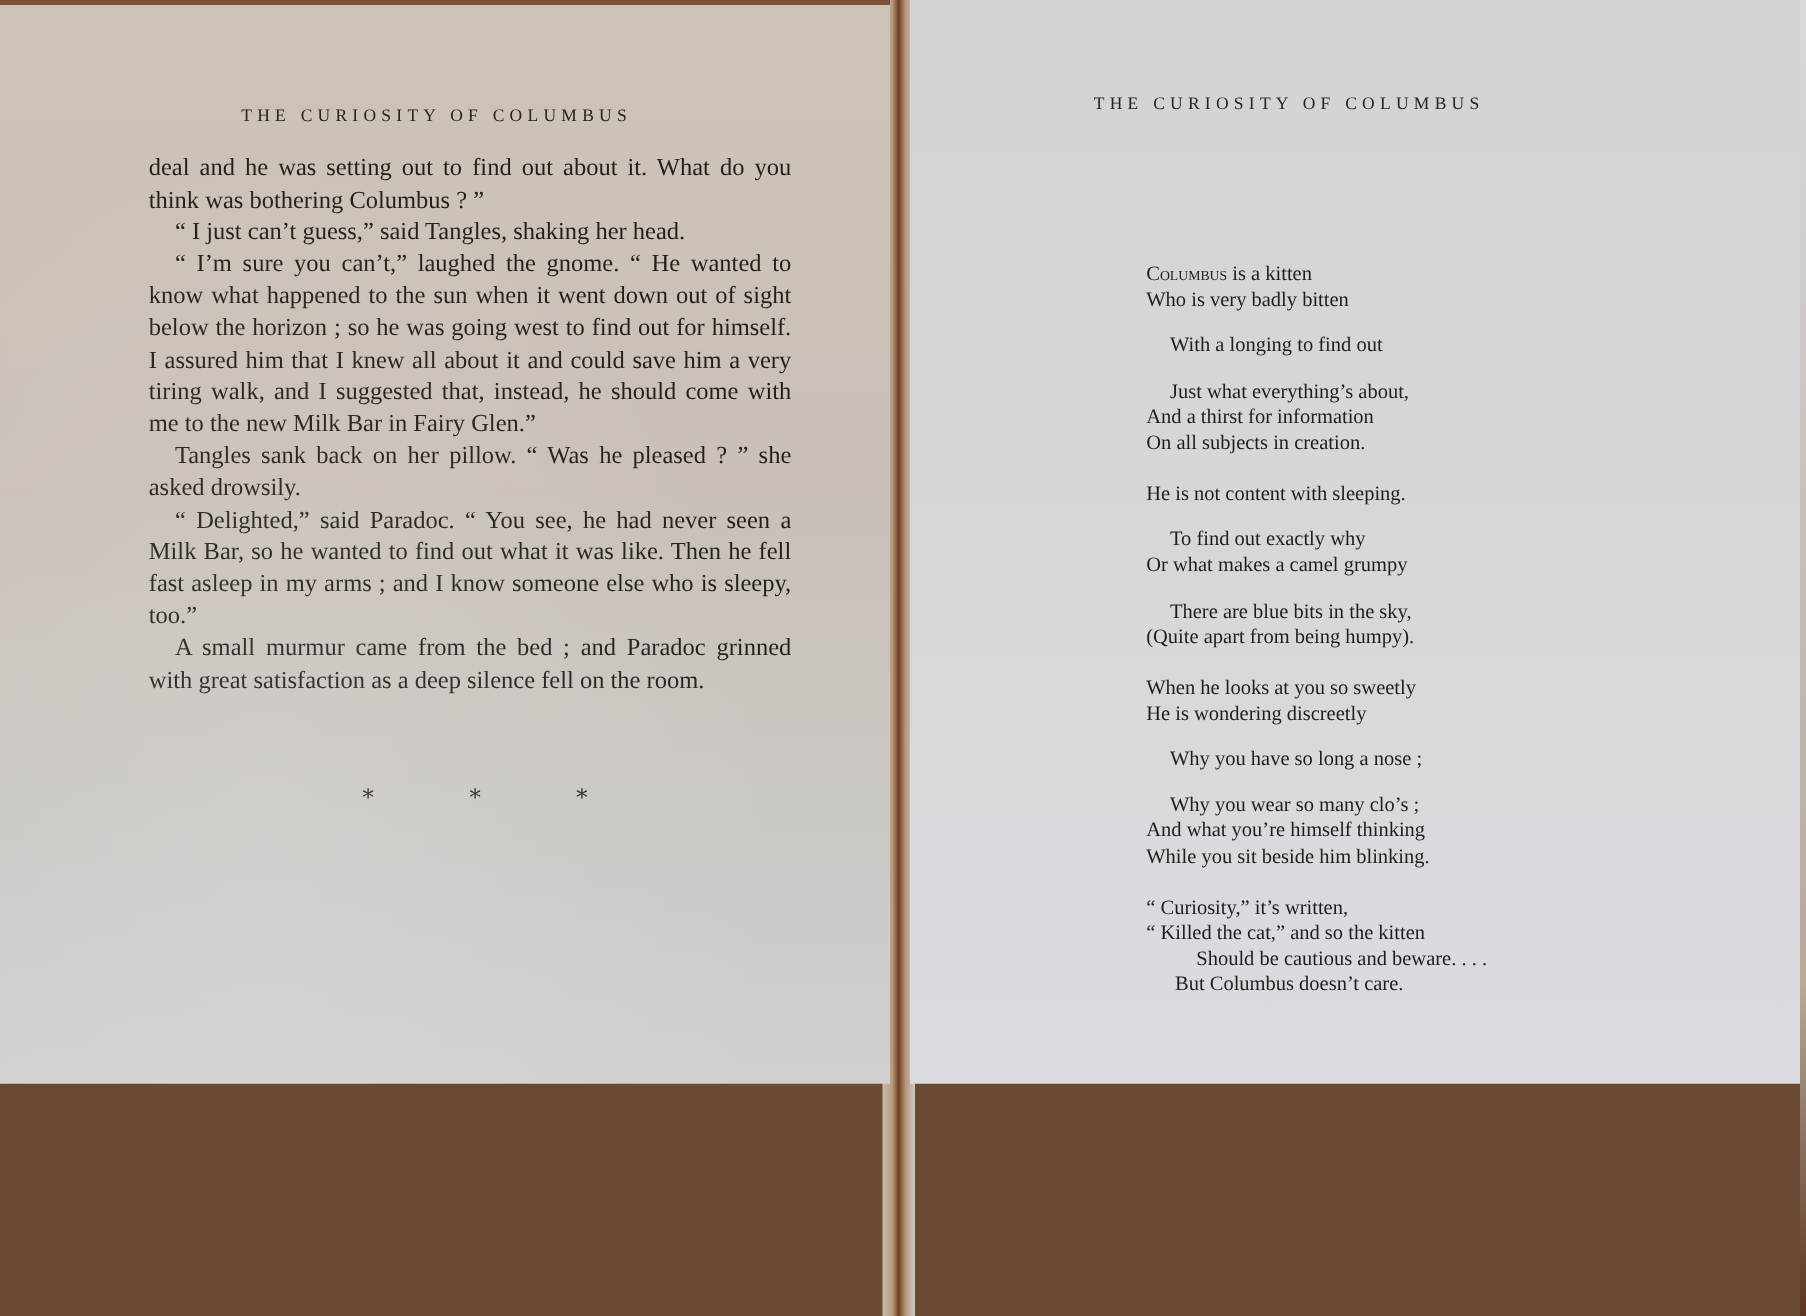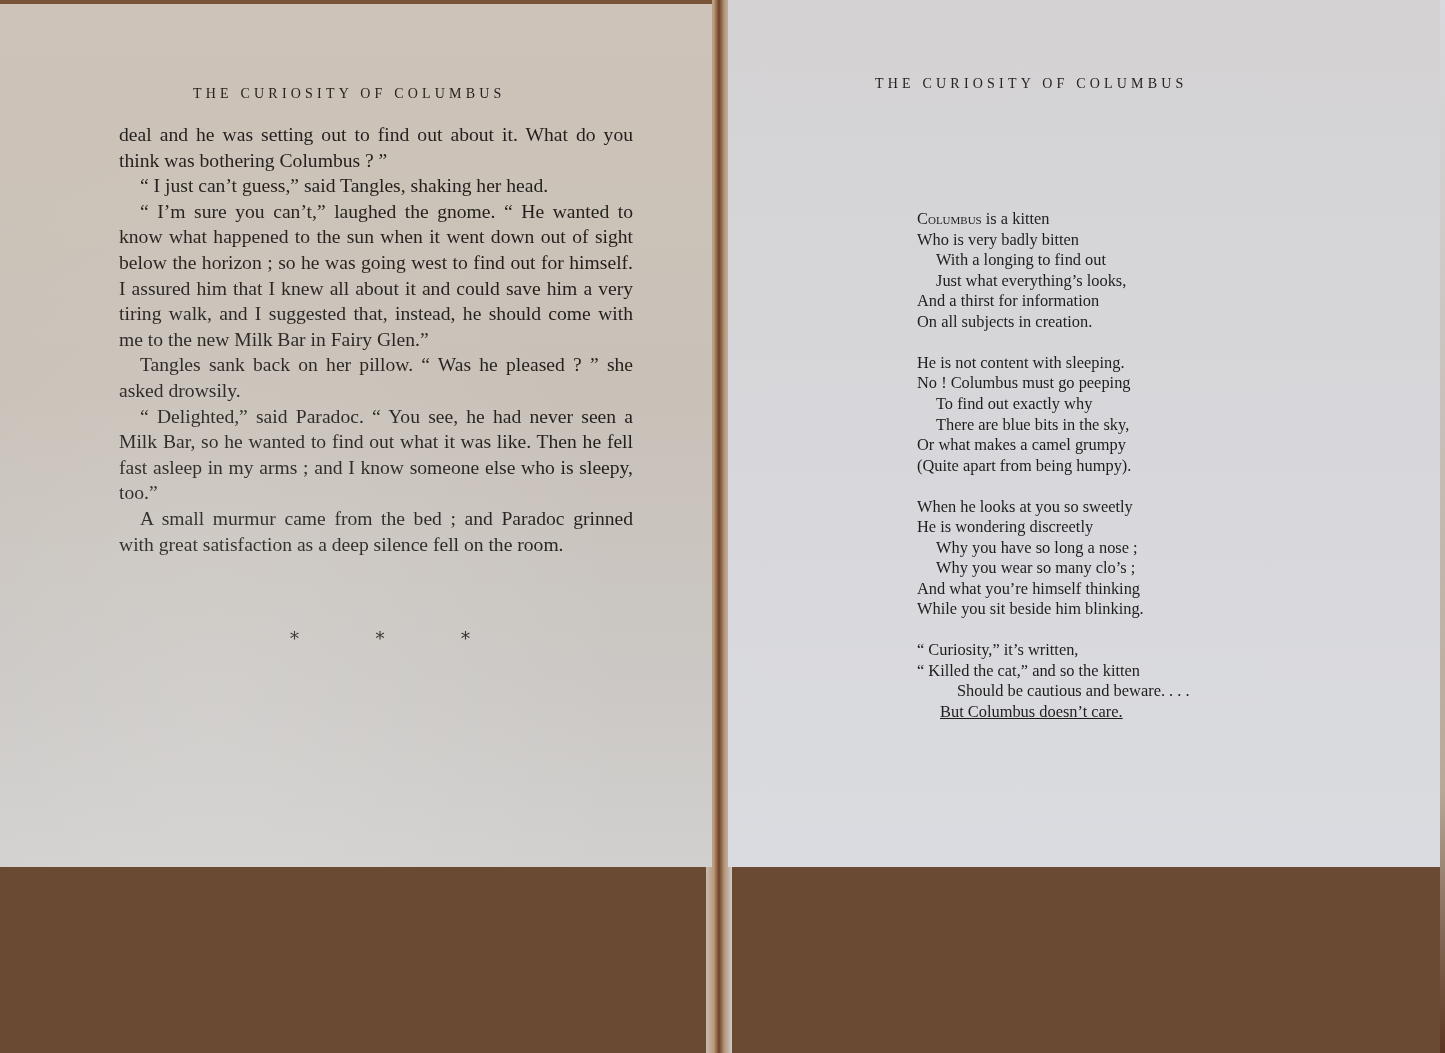--- a/index.html
+++ b/index.html
@@ -53,23 +53,23 @@
   .folio {
     position:absolute; font-family:Liberation Mono, monospace; color:#1d1a18;
   }
   .poem {
     position:absolute; left:917px; top:209px; width:360px;
     font-family:"Liberation Serif", serif;
     font-size:16.4px; line-height:20.6px; color:#1f1e1e;
   }
   .stanza { margin-bottom:20.2px; }
   .line { white-space:nowrap; }
-  .line.i1 { padding-left:19px; }
+  .line.i1 { padding-left:19px;margin-top:16px; }
   .line.i2 { padding-left:40px; }
-  .line.i3 { padding-left:23px;text-decoration:underline; }
+  .line.i3 { padding-left:23px; }
   .smallcaps { font-variant:small-caps; }
 </style>
 </head>
 <body>
 
 <div class="spine"></div>
 
 <div class="page page-left">
   <div class="running-head" style="left:193px; top:82px;">THE CURIOSITY OF COLUMBUS</div>
 
@@ -96,30 +96,29 @@
 
   <div class="folio" style="left:104px; top:912px; font-size:8px; letter-spacing:0.5px;">P.T.R.</div>
   <div class="folio" style="left:536px; top:910px; font-size:13px; font-weight:bold;">L</div>
 </div>
 
 <div class="poem">
   <div class="stanza">
     <div class="line"><span class="smallcaps">Columbus</span><span> is a kitten</span></div>
     <div class="line">Who is very badly bitten</div>
     <div class="line i1">With a longing to find out</div>
-    <div class="line i1">Just what everything’s looks,</div>
+    <div class="line i1">Just what everything’s about,</div>
     <div class="line">And a thirst for information</div>
     <div class="line">On all subjects in creation.</div>
   </div>
   <div class="stanza">
     <div class="line">He is not content with sleeping.</div>
-    <div class="line">No !  Columbus must go peeping</div>
     <div class="line i1">To find out exactly why</div>
+    <div class="line">Or what makes a camel grumpy</div>
     <div class="line i1">There are blue bits in the sky,</div>
-    <div class="line">Or what makes a camel grumpy</div>
     <div class="line">(Quite apart from being humpy).</div>
   </div>
   <div class="stanza">
     <div class="line">When he looks at you so sweetly</div>
     <div class="line">He is wondering discreetly</div>
     <div class="line i1">Why you have so long a nose ;</div>
     <div class="line i1">Why you wear so many clo’s ;</div>
     <div class="line">And what you’re himself thinking</div>
     <div class="line">While you sit beside him blinking.</div>
   </div>

